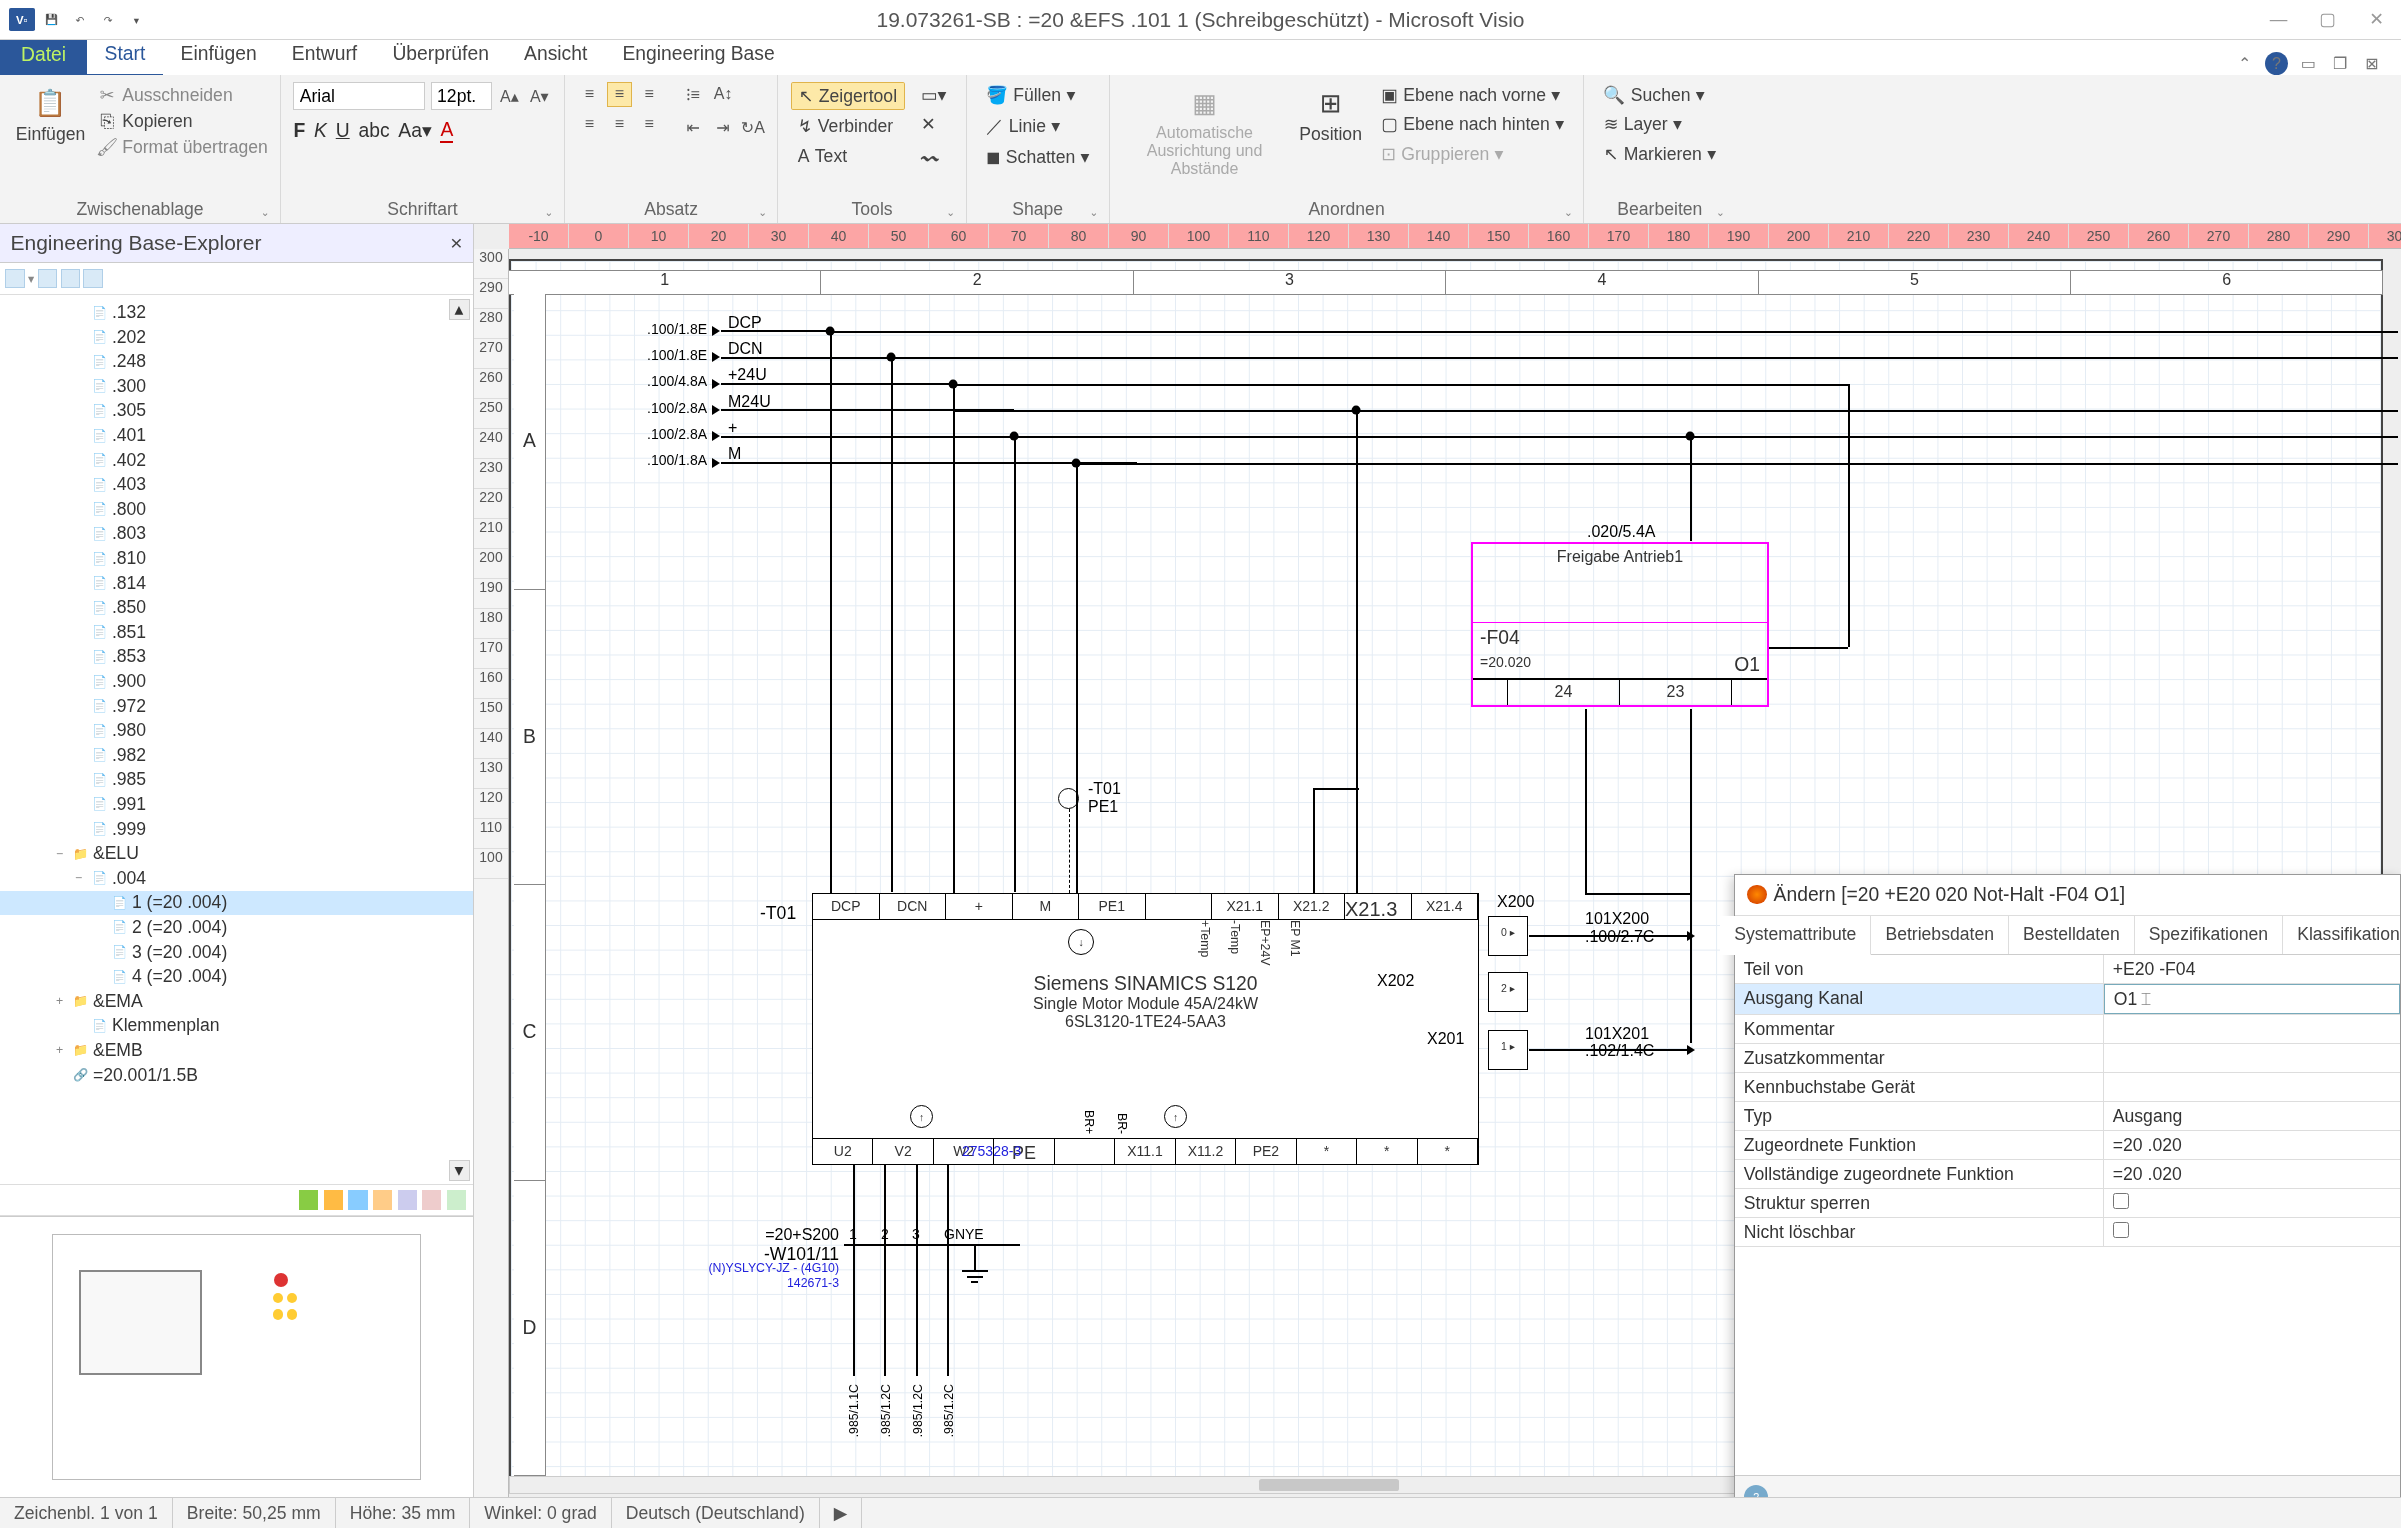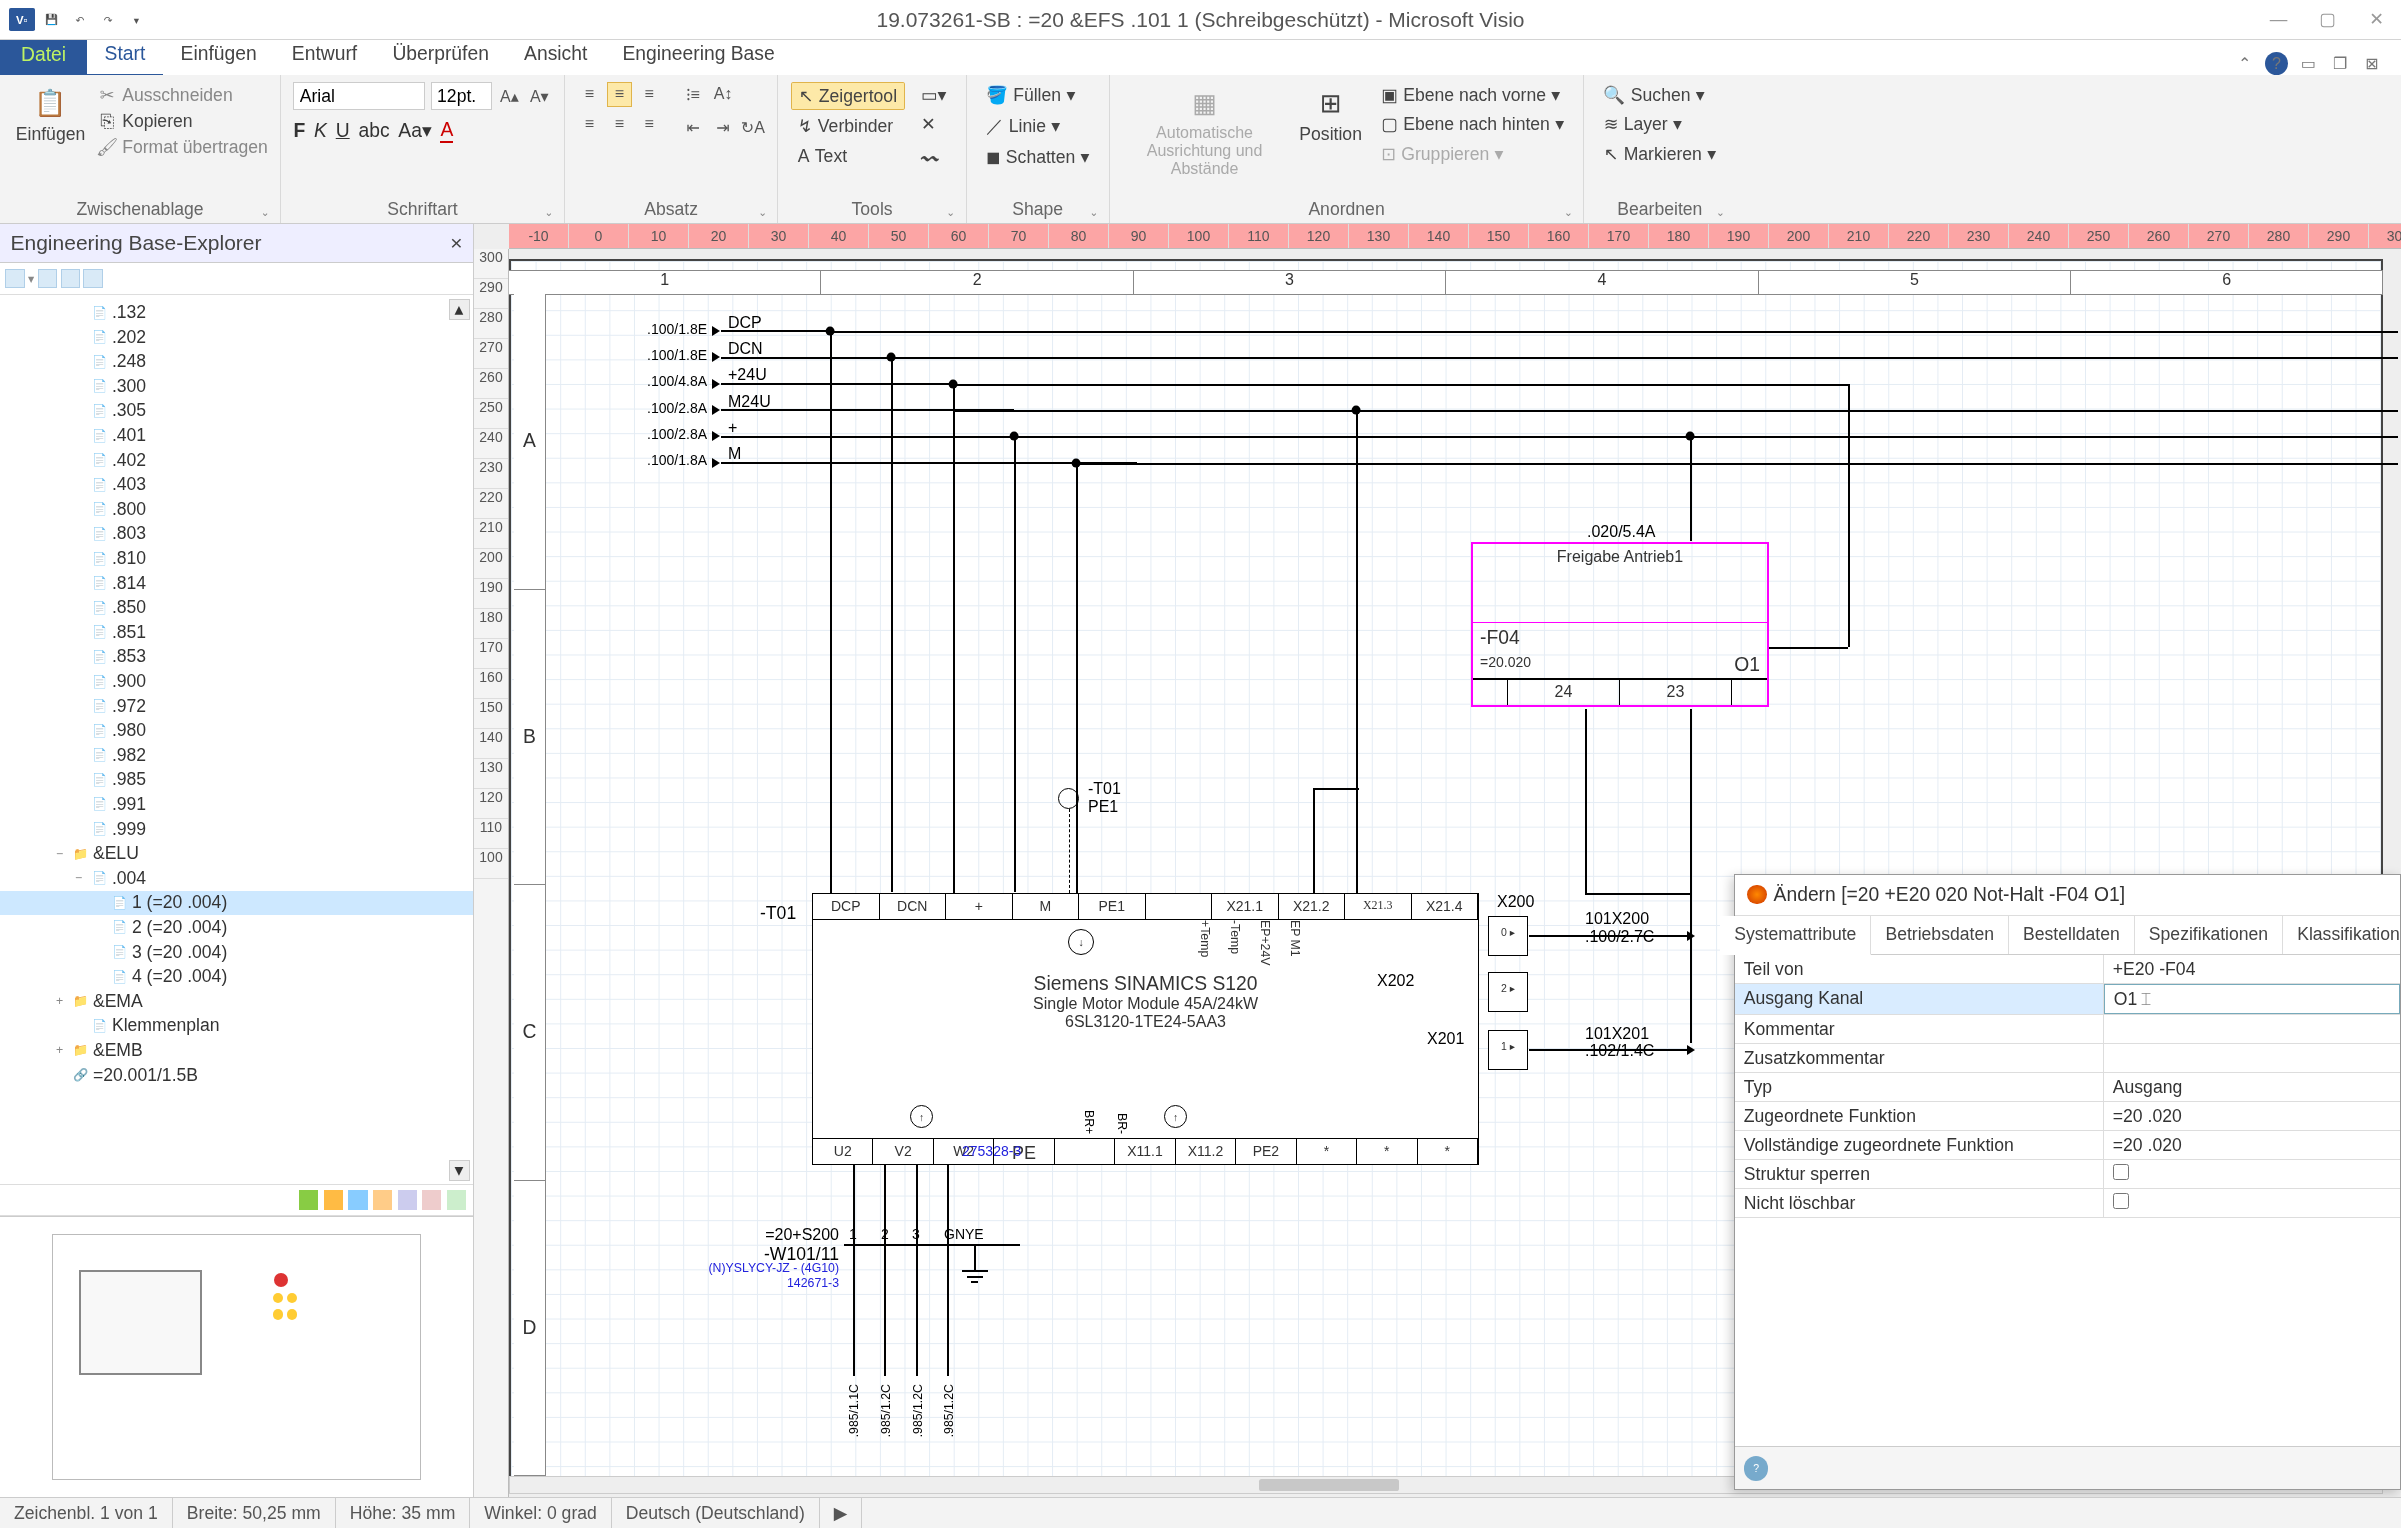--- a/index.html
+++ b/index.html
@@ -670,21 +670,21 @@
 
         <div id="top-pins" style="position:absolute;left:0;right:0;top:0;height:26px;display:flex;border-bottom:0.9px solid #000">
             <div style="flex: 1 1 0%; border-right: 0.9px solid rgb(0, 0, 0); text-align: center; font-size: 14px; padding-top: 3.5px;">DCP</div>
             <div style="flex: 1 1 0%; border-right: 0.9px solid rgb(0, 0, 0); text-align: center; font-size: 14px; padding-top: 3.5px;">DCN</div>
             <div style="flex: 1 1 0%; border-right: 0.9px solid rgb(0, 0, 0); text-align: center; font-size: 14px; padding-top: 3.5px;">+</div>
             <div style="flex: 1 1 0%; border-right: 0.9px solid rgb(0, 0, 0); text-align: center; font-size: 14px; padding-top: 3.5px;">M</div>
             <div style="flex: 1 1 0%; border-right: 0.9px solid rgb(0, 0, 0); text-align: center; font-size: 14px; padding-top: 3.5px;">PE1</div>
             <div style="flex: 1 1 0%; border-right: 0.9px solid rgb(0, 0, 0); text-align: center; font-size: 14px; padding-top: 3.5px;"></div>
             <div style="flex: 1 1 0%; border-right: 0.9px solid rgb(0, 0, 0); text-align: center; font-size: 14px; padding-top: 3.5px;">X21.1</div>
             <div style="flex: 1 1 0%; border-right: 0.9px solid rgb(0, 0, 0); text-align: center; font-size: 14px; padding-top: 3.5px;">X21.2</div>
-            <div style="flex: 1 1 0%; border-right: 0.9px solid rgb(0, 0, 0); text-align: center; font-size: 12px; padding-top: 3.5px; font-family: Liberation Serif, serif;">X21.3</div>
+            <div style="flex: 1 1 0%; border-right: 0.9px solid rgb(0, 0, 0); font-size: 20px; padding-top: 3.5px;">X21.3</div>
             <div style="flex: 1 1 0%; border-right: 0.9px solid rgb(0, 0, 0); text-align: center; font-size: 14px; padding-top: 3.5px;">X21.4</div>
           </div>
 
         <div style="position:absolute;left:0;right:0;top:79px;text-align:center">
           <div style="font-size:19.3px">Siemens SINAMICS S120</div>
           <div style="font-size:16px">Single Motor Module 45A/24kW</div>
           <div style="font-size:16px">6SL3120-1TE24-5AA3</div>
         </div>
 
         <div style="position:absolute;left:255px;top:35px;width:26px;height:26px;border:1.8px solid #000;border-radius:50%;display:flex;align-items:center;justify-content:center">↓</div>
@@ -793,20 +793,24 @@
           </div>
           <div class="drow">
             <div class="k">Kommentar</div>
             <div class="v"></div>
           </div>
           <div class="drow">
             <div class="k">Zusatzkommentar</div>
             <div class="v"></div>
           </div>
           <div class="drow">
+            <div class="k">Kennbuchstabe Gerät</div>
+            <div class="v"></div>
+          </div>
+          <div class="drow">
             <div class="k">Typ</div>
             <div class="v">Ausgang</div>
           </div>
           <div class="drow">
             <div class="k">Zugeordnete Funktion</div>
             <div class="v">=20 .020</div>
           </div>
           <div class="drow">
             <div class="k">Vollständige zugeordnete Funktion</div>
             <div class="v">=20 .020</div>

